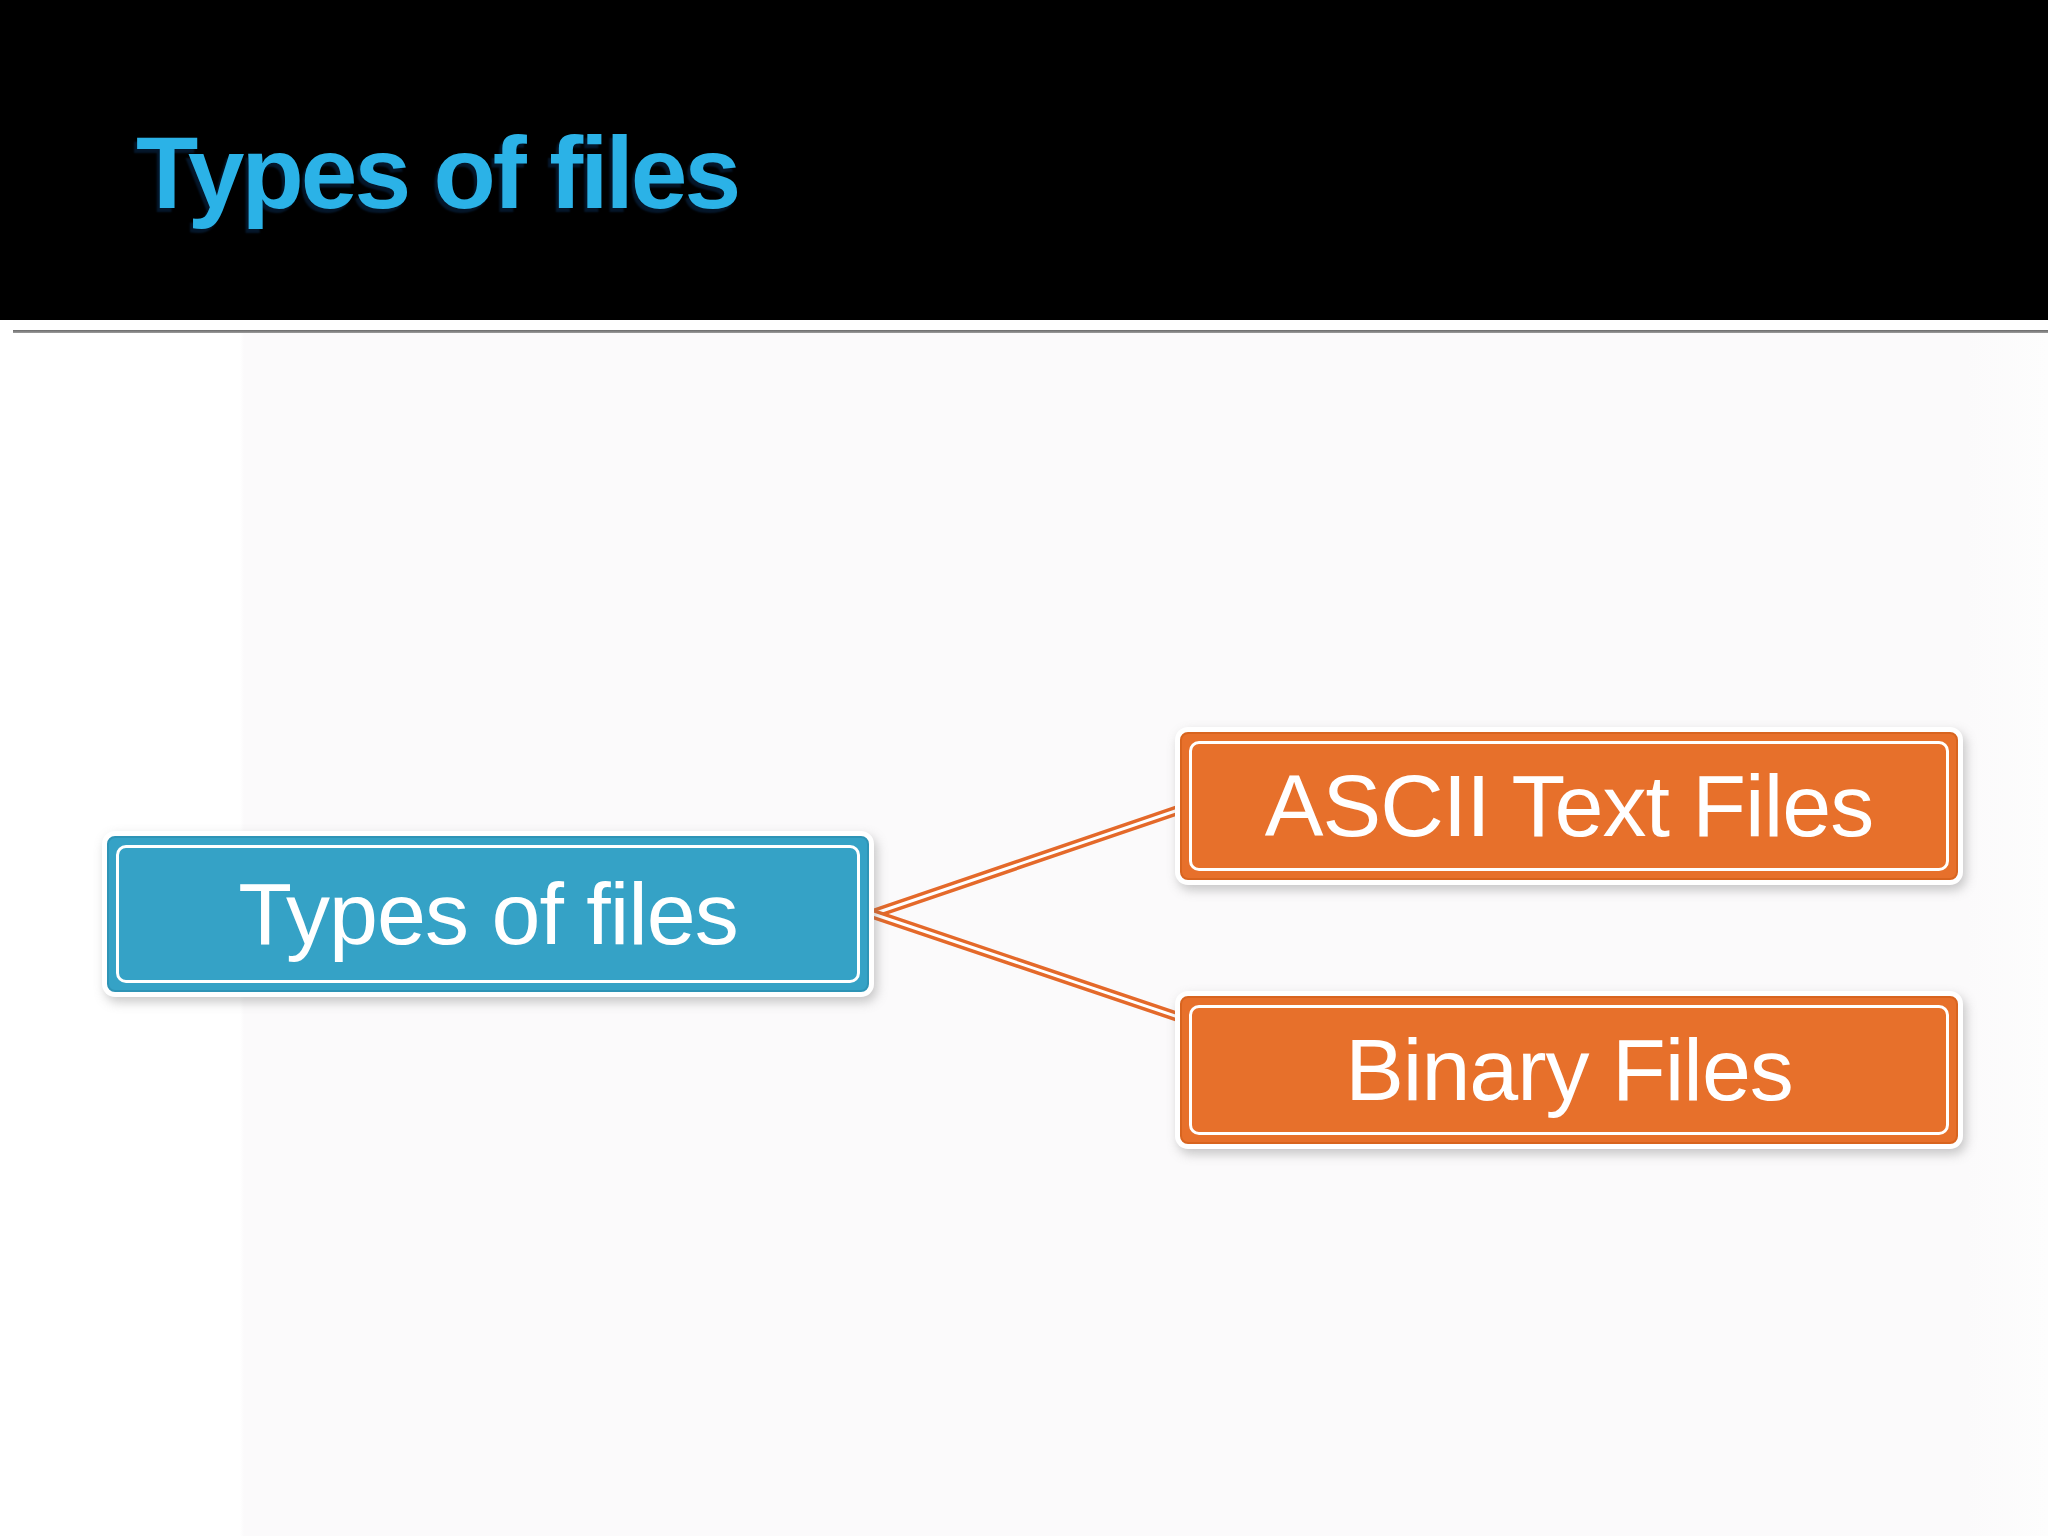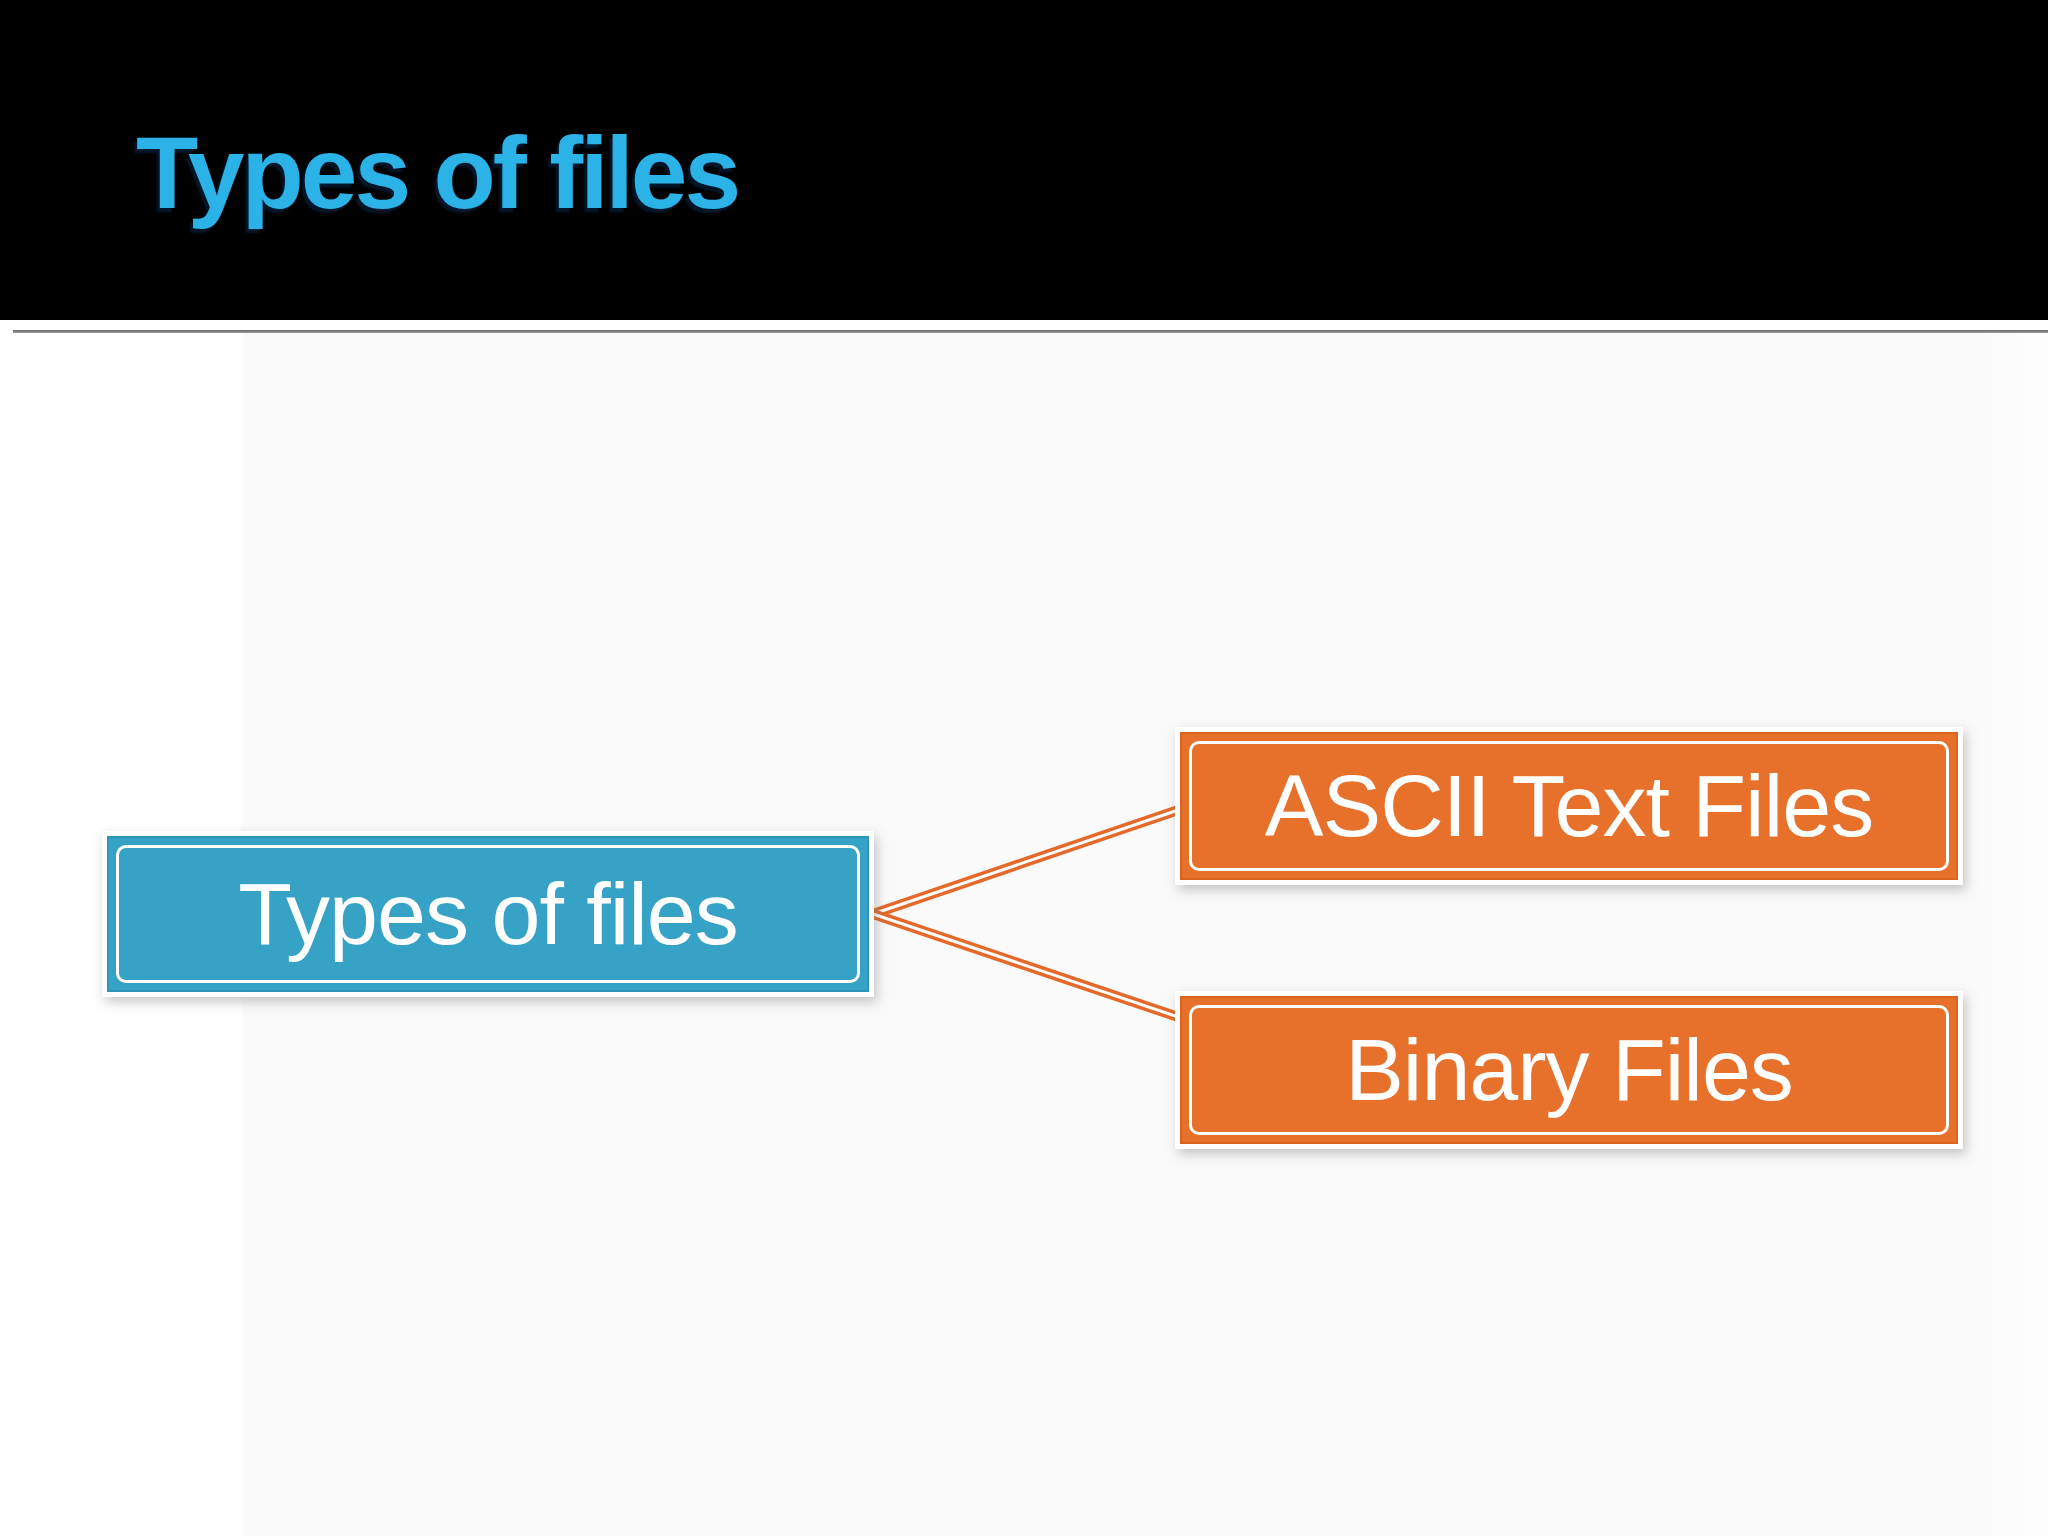--- a/index.html
+++ b/index.html
@@ -31,21 +31,21 @@
     background:linear-gradient(90deg,#ffffff 0 240px,#fbfafb 244px 96%,#fdfdfd);
   }
   
   #connector-svg{
     position:absolute;left:0;top:0;width:2048px;height:1536px;
     z-index:1;
   }
   .node{
     position:absolute;z-index:2;
     display:flex;align-items:center;justify-content:center;
-    border-radius:0;
+    border-radius:8px;
     color:#ffffff;
     font-size:88px;letter-spacing:-1px;white-space:nowrap;
     box-shadow:0 0 0 5px #ffffff, 3px 5px 11px 5px rgba(110,110,110,0.38);
   }
   .node::before{
     content:"";position:absolute;inset:7px;
     border:3px solid #ffffff;border-radius:10px;
     pointer-events:none;
   }
   #root-node{

